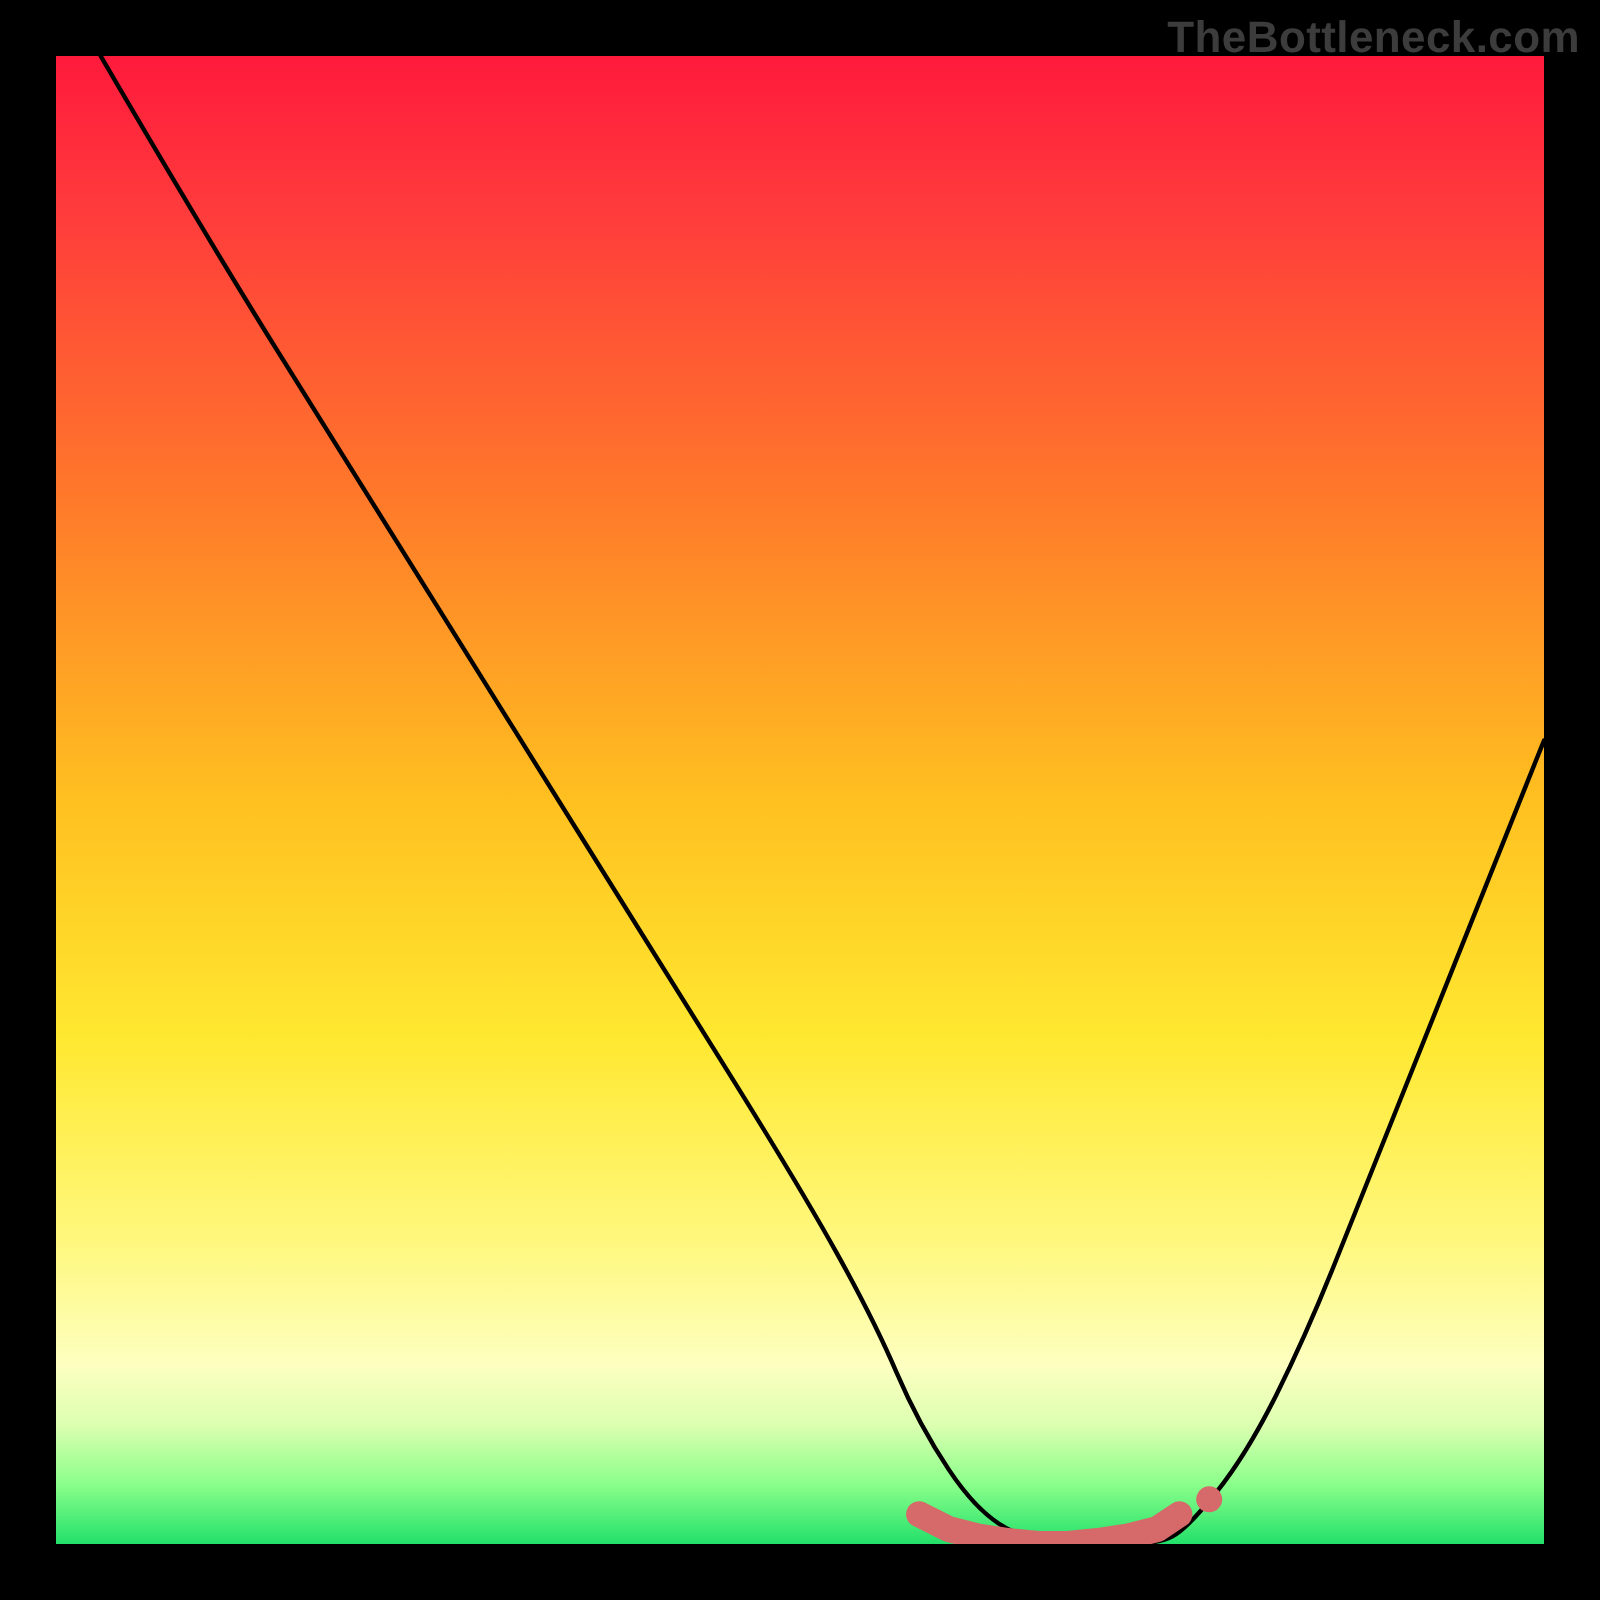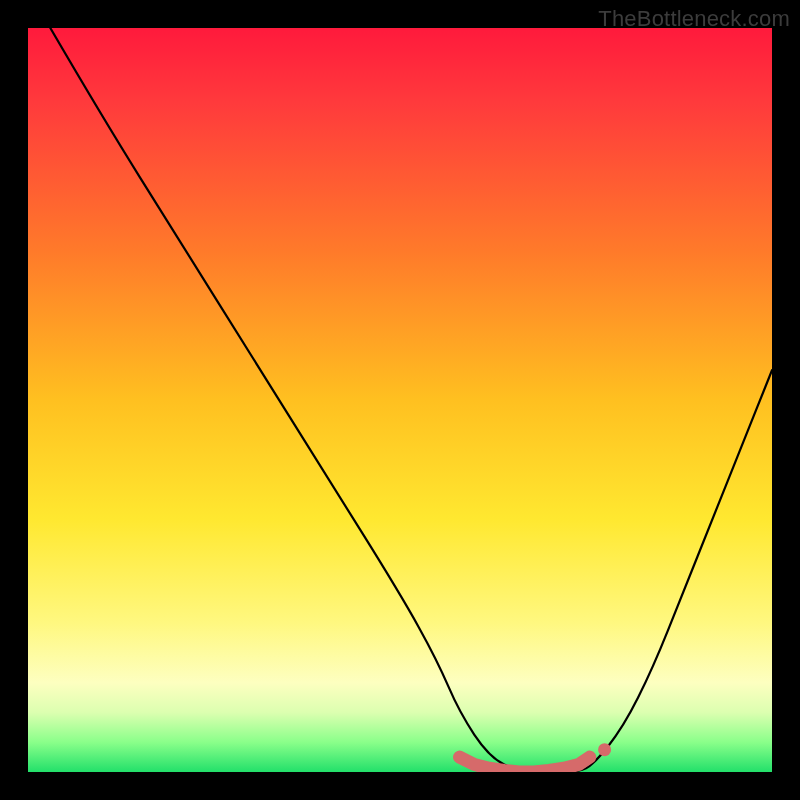--- a/index.html
+++ b/index.html
@@ -39,21 +39,21 @@
       #8aff8a 96%,
       #22e06a 100%
     );
   }
   .watermark {
     position: absolute;
     top: 6px;
     right: 10px;
     color: #3c3c3c;
     font-size: 22px;
-    font-weight: 400;
+    font-weight: 700;
     letter-spacing: 0.2px;
     user-select: none;
   }
   svg.overlay {
     position: absolute;
     left: 0;
     top: 0;
     width: 744px;
     height: 744px;
   }

